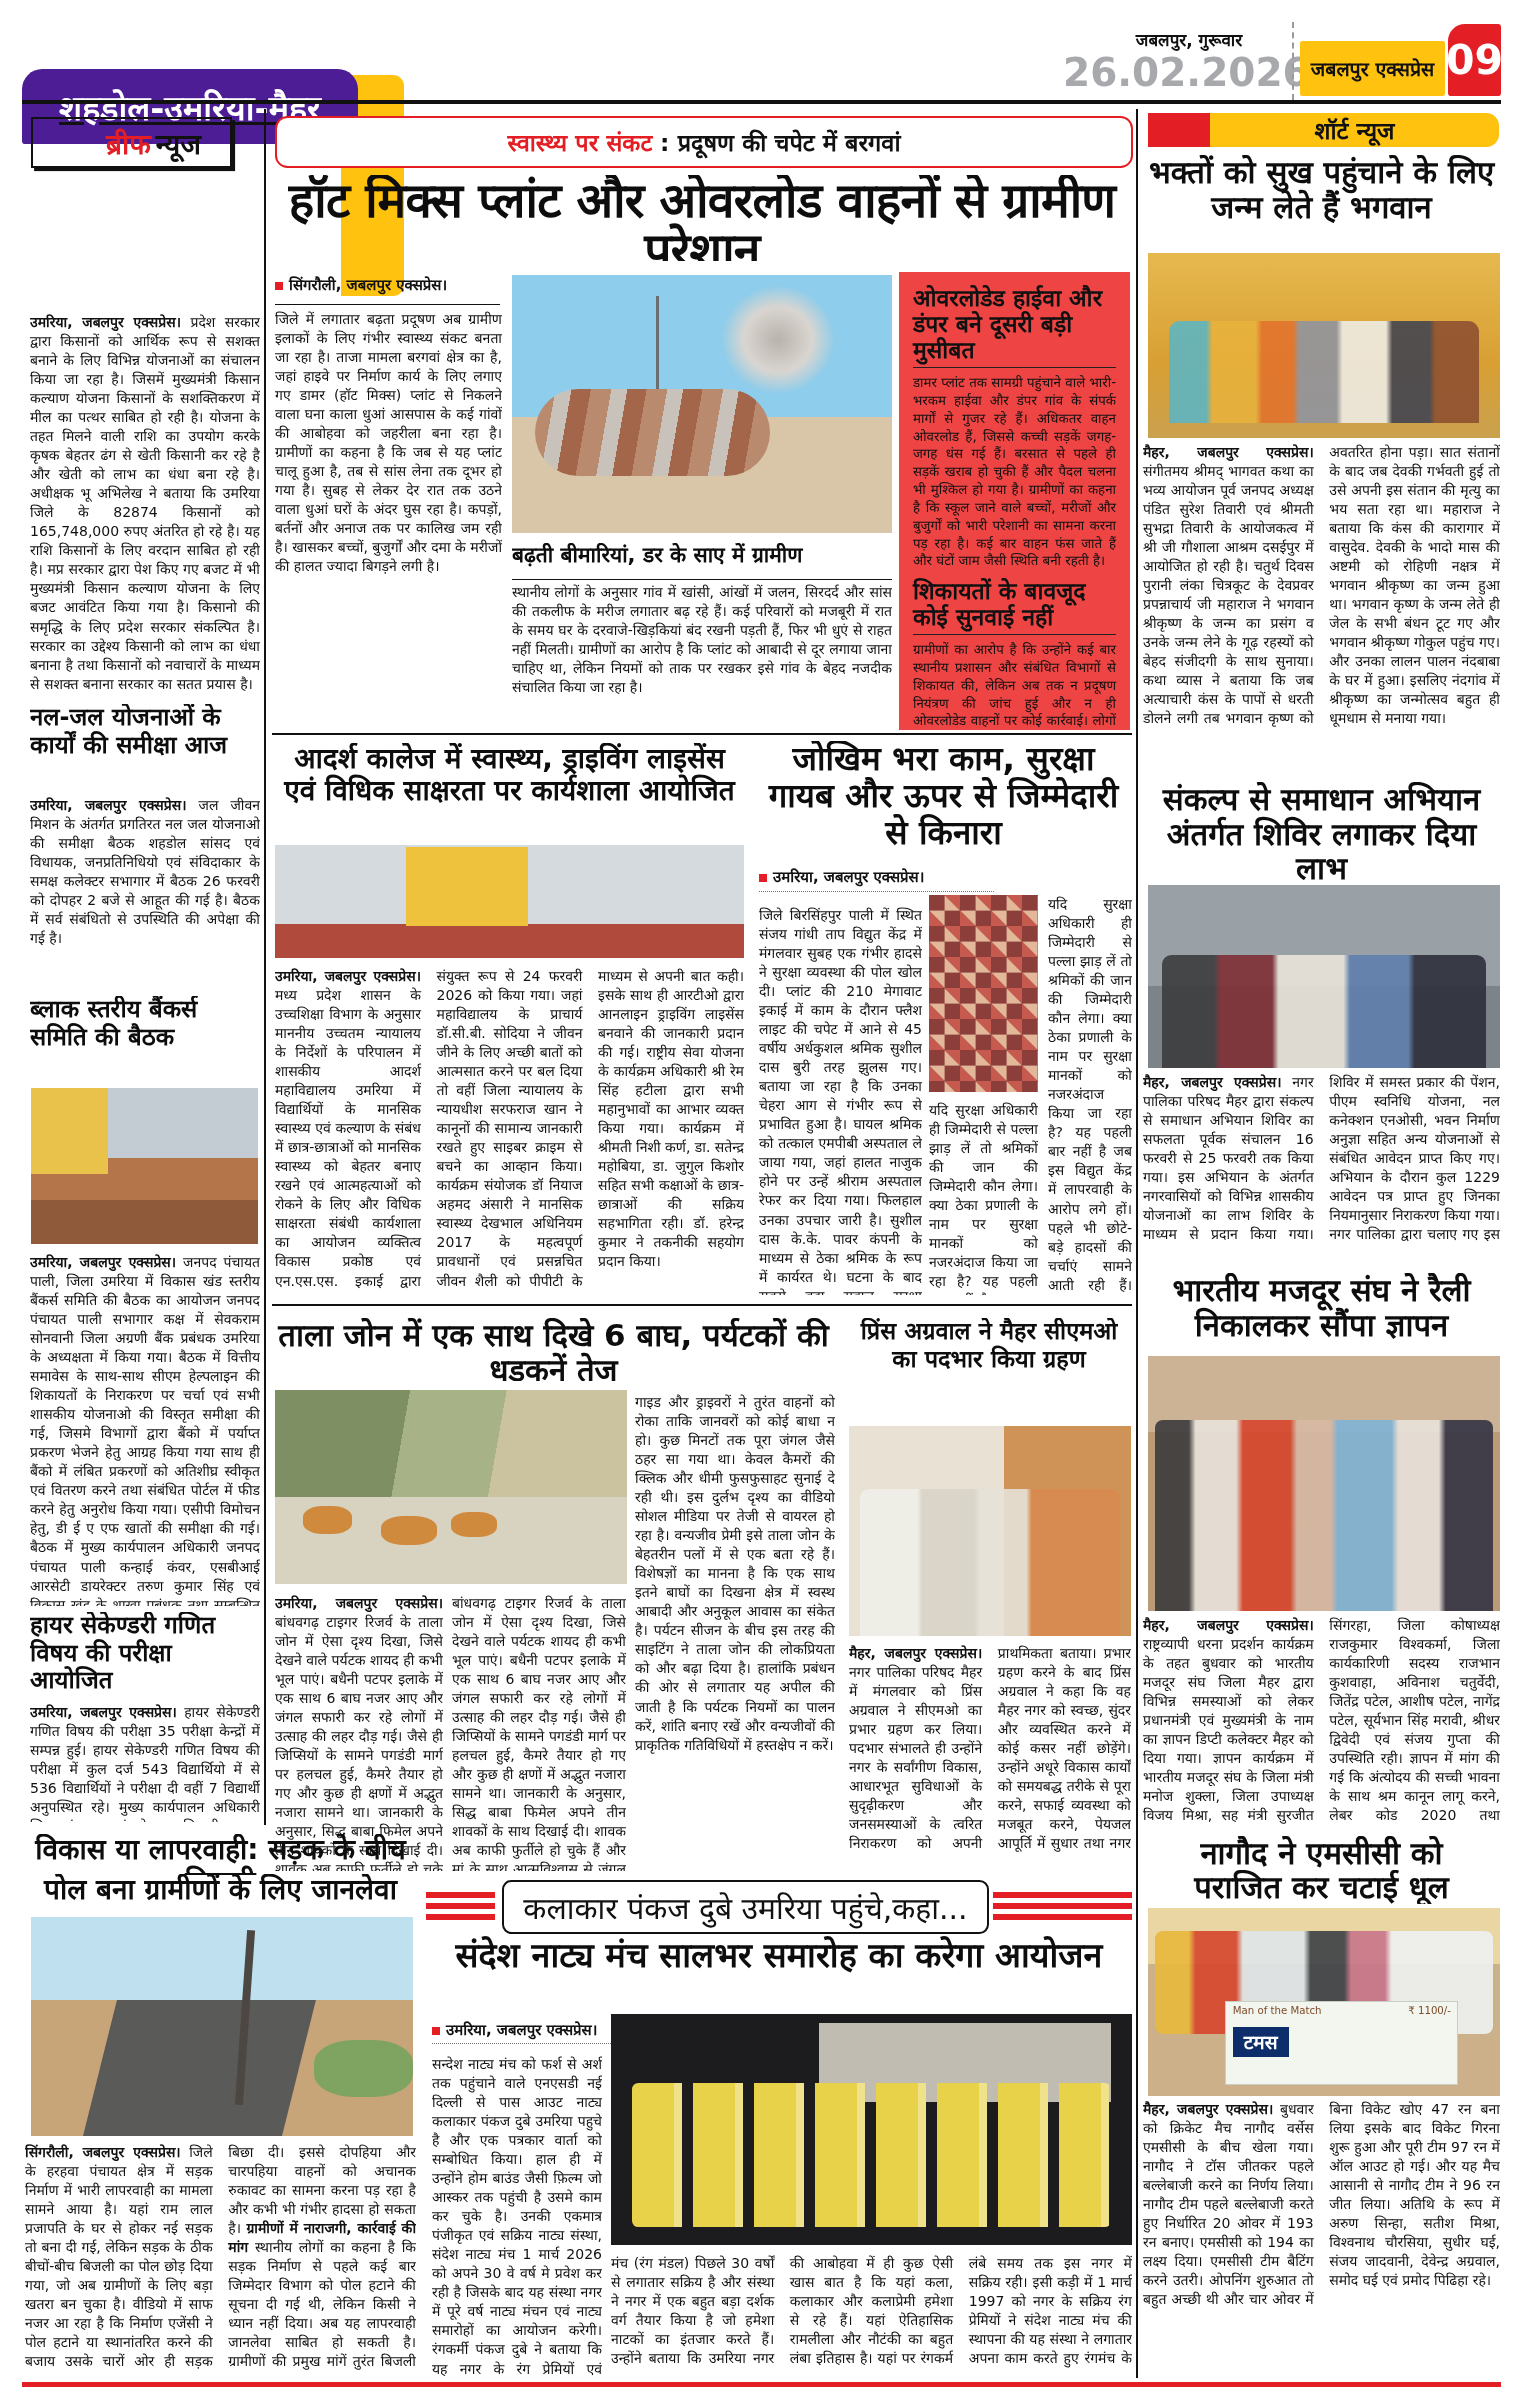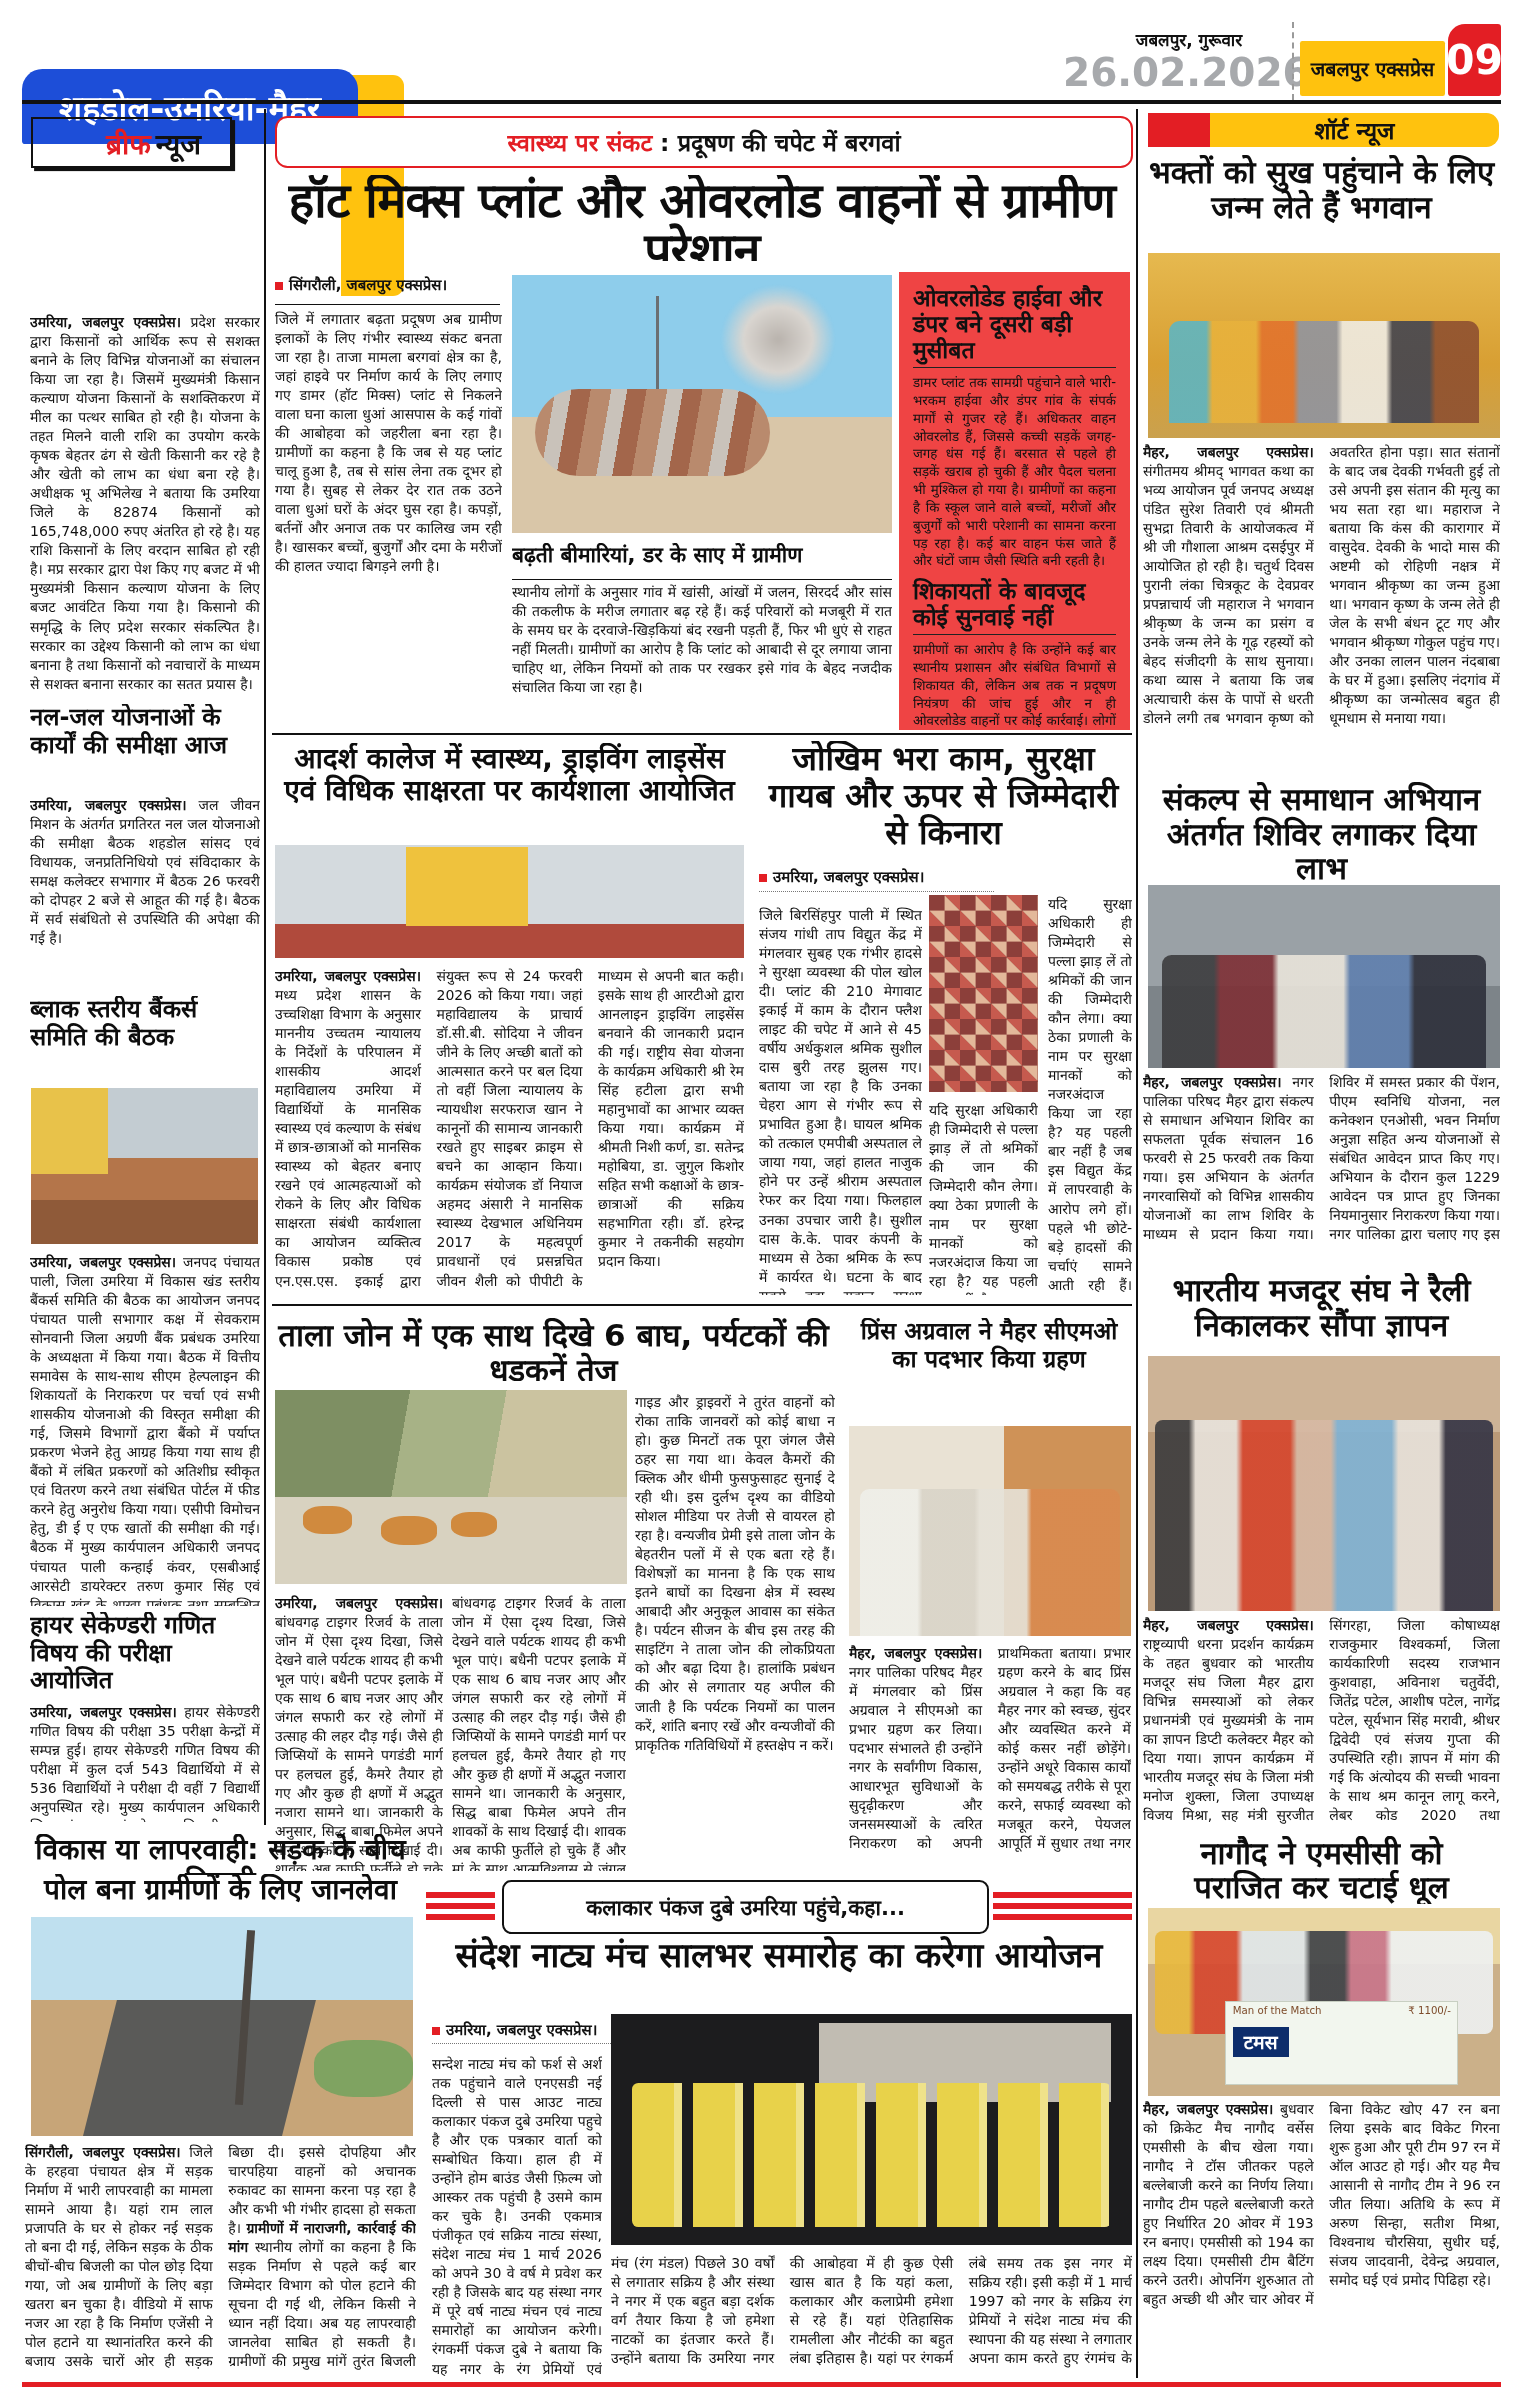--- a/index.html
+++ b/index.html
@@ -18,21 +18,21 @@
   .head-md{font-weight:800;font-size:24px;line-height:1.15;color:#0d0d0d;}
   .head-sm{font-weight:800;font-size:21px;line-height:1.18;color:#0d0d0d;}
   .rule-h{background:#111;}
   .rule-v{background:#111;}
   .red-rule{background:#e31e24;}
   .cols2{column-count:2;column-gap:15.6px;}
   .cols3{column-count:3;column-gap:15.6px;}
   .photo{background:#cfd6da;}
   .u{border-bottom:1.6px solid #111;padding-bottom:3.1px;}
   
-  .red-banner{background:#1d4ed8;border-radius:20.3px 20.3px 20.3px 3.1px;display:flex;align-items:center;justify-content:center;}
+  .red-banner{background:#4c1d95;border-radius:20.3px 20.3px 20.3px 3.1px;display:flex;align-items:center;justify-content:center;text-decoration:underline;}
   .yellow-tab{background:#ffc20e;border-radius:0 11px 11px 0;}
   .masthead-yellow{background:#ffc20e;display:flex;align-items:center;justify-content:center;border-radius:2.3px;}
   .pageno{background:#e31e24;color:#fff;font-weight:800;font-size:41px;display:flex;align-items:center;justify-content:center;border-radius:17px 3.1px 3.1px 3.1px;}
   .brief-box{border:2.3px solid #111;box-shadow:3.1px 3.1px 0 #111;display:flex;align-items:center;justify-content:center;gap:4.7px;}
   .kicker-box{border:2.3px solid #e31e24;border-radius:12.5px;display:flex;align-items:center;justify-content:center;gap:7.8px;background:#fff;}
   .gray-box{background:#ef4444;padding:12.5px 14px;}
   .gb-head{font-weight:800;font-size:23px;line-height:1.15;border-bottom:1.6px solid #222;margin:7.8px 0 6.3px 0;padding-bottom:3.1px;}
   .stripes{background:repeating-linear-gradient(#e31e24 0 6.3px,#fff 6.3px 11px);}
   .kicker2{border:2px solid #111;border-radius:9.4px;background:#fff;display:flex;align-items:center;justify-content:center;}
   
@@ -215,21 +215,21 @@
   </div>
   <div class="abs body-txt just cols2 clip" style="left:25px;top:2143px;width:391px;height:236px;">
     <strong>सिंगरौली, जबलपुर एक्सप्रेस।</strong> 
     <span>जिले के हरहवा पंचायत क्षेत्र में सड़क निर्माण में भारी लापरवाही का मामला सामने आया है। यहां राम लाल प्रजापति के घर से होकर नई सड़क तो बना दी गई, लेकिन सड़क के ठीक बीचों-बीच बिजली का पोल छोड़ दिया गया, जो अब ग्रामीणों के लिए बड़ा खतरा बन चुका है। वीडियो में साफ नजर आ रहा है कि निर्माण एजेंसी ने पोल हटाने या स्थानांतरित करने की बजाय उसके चारों ओर ही सड़क बिछा दी। इससे दोपहिया और चारपहिया वाहनों को अचानक रुकावट का सामना करना पड़ रहा है और कभी भी गंभीर हादसा हो सकता है।</span>
     <strong>ग्रामीणों में नाराजगी, कार्रवाई की मांग</strong> 
     <span>स्थानीय लोगों का कहना है कि सड़क निर्माण से पहले कई बार जिम्मेदार विभाग को पोल हटाने की सूचना दी गई थी, लेकिन किसी ने ध्यान नहीं दिया। अब यह लापरवाही जानलेवा साबित हो सकती है। ग्रामीणों की प्रमुख मांगें तुरंत बिजली का पोल हटाया जाए। सड़क निर्माण की जांच हो। दोषी अधिकारियों व ठेकेदार पर कार्रवाई हो। लोगों का कहना है कि अगर विकास कार्य इसी तरह बिना योजना के होते रहे, तो सुविधाएं बनने के बजाय दुर्घटनाओं का कारण बनेंगी।</span>
   </div>
 
   <div class="abs stripes" style="left:426px;top:1892px;width:69px;height:28px;"></div>
   <div class="abs kicker2" style="left:502px;top:1880px;width:483px;height:50px;">
-    <span style="font-weight:700;font-size:21px;">कलाकार पंकज दुबे उमरिया पहुंचे,कहा...</span>
+    <span style="font-weight:400;font-size:30px;">कलाकार पंकज दुबे उमरिया पहुंचे,कहा...</span>
   </div>
   <div class="abs stripes" style="left:993px;top:1892px;width:139px;height:28px;"></div>
   <div class="abs head-xl clip" style="left:426px;top:1936px;width:706px;height:72px;font-size:34px;">संदेश नाट्य मंच सालभर समारोह का करेगा आयोजन</div>
   <div class="abs byline bullet" style="left:432px;top:2019px;width:219px;height:23.5px;border-bottom:1.6px dotted #777;"><span>उमरिया, जबलपुर एक्सप्रेस।</span></div>
   <div class="abs body-txt just clip" style="left:432px;top:2055px;width:170px;height:324px;">सन्देश नाट्य मंच को फर्श से अर्श तक पहुंचाने वाले एनएसडी नई दिल्ली से पास आउट नाट्य कलाकार पंकज दुबे उमरिया पहुचे है और एक पत्रकार वार्ता को सम्बोधित किया। हाल ही में उन्होंने होम बाउंड जैसी फ़िल्म जो आस्कर तक पहुंची है उसमे काम कर चुके है। उनकी एकमात्र पंजीकृत एवं सक्रिय नाट्य संस्था, संदेश नाट्य मंच 1 मार्च 2026 को अपने 30 वे वर्ष मे प्रवेश कर रही है जिसके बाद यह संस्था नगर में पूरे वर्ष नाट्य मंचन एवं नाट्य समारोहों का आयोजन करेगी। रंगकर्मी पंकज दुबे ने बताया कि यह नगर के रंग प्रेमियों एवं नवोदित कलाकारों के लिए बहुत ही हर्ष का विषय है। विदित हो कि संदेश नाट्य</div>
   <div class="abs photo ph-drama clip" style="left:611px;top:2014px;width:521px;height:231px;">
     <div class="ban"></div>
       <div class="ppl"></div>
   </div>
   <div class="abs body-txt just cols3 clip" style="left:611px;top:2254px;width:521px;height:125px;">मंच (रंग मंडल) पिछले 30 वर्षों से लगातार सक्रिय है और संस्था ने नगर में एक बहुत बड़ा दर्शक वर्ग तैयार किया है जो हमेशा नाटकों का इंतजार करते हैं। उन्होंने बताया कि उमरिया नगर की आबोहवा में ही कुछ ऐसी खास बात है कि यहां कला, कलाकार और कलाप्रेमी हमेशा से रहे हैं। यहां ऐतिहासिक रामलीला और नौटंकी का बहुत लंबा इतिहास है। यहां पर रंगकर्म लंबे समय तक इस नगर में सक्रिय रही। इसी कड़ी में 1 मार्च 1997 को नगर के सक्रिय रंग प्रेमियों ने संदेश नाट्य मंच की स्थापना की यह संस्था ने लगातार अपना काम करते हुए रंगमंच के कई आयाम स्थापित किये। यह बहुत गर्व की बात है कि पूरे एशिया के एकमात्र ड्रामा स्कूल राष्ट्रीय नाट्य विद्यालय (नई दिल्ली) में उमरिया नगर से तीन कलाकारों को प्रवेश मिला, वहीं स्व. श्री आशीष स्वामी जिन्होंने शांति निकेतन से चित्रकला में प्रसिद्धि पाई। पंकज दुबे वर्तमान में मुंबई में शिफ्ट हैं और फिल्मी दुनिया में सक्रिय हैं। साथ ही वह रंगमंच से जुड़े हुए है और लगातार रंगमंच को सक्रियता प्रदान कर रहे है। श्री दुबे ने कहा कि वह जीवन पर्यंत उमरिया नगर के रंगमंच को ऊंचा उठाने के लिए कार्य करेंगे। संदेश नाट्य मंच ने उमरिया नगर में तीन बड़े नाट्य समारोहों का आयोजन किया।</div>

